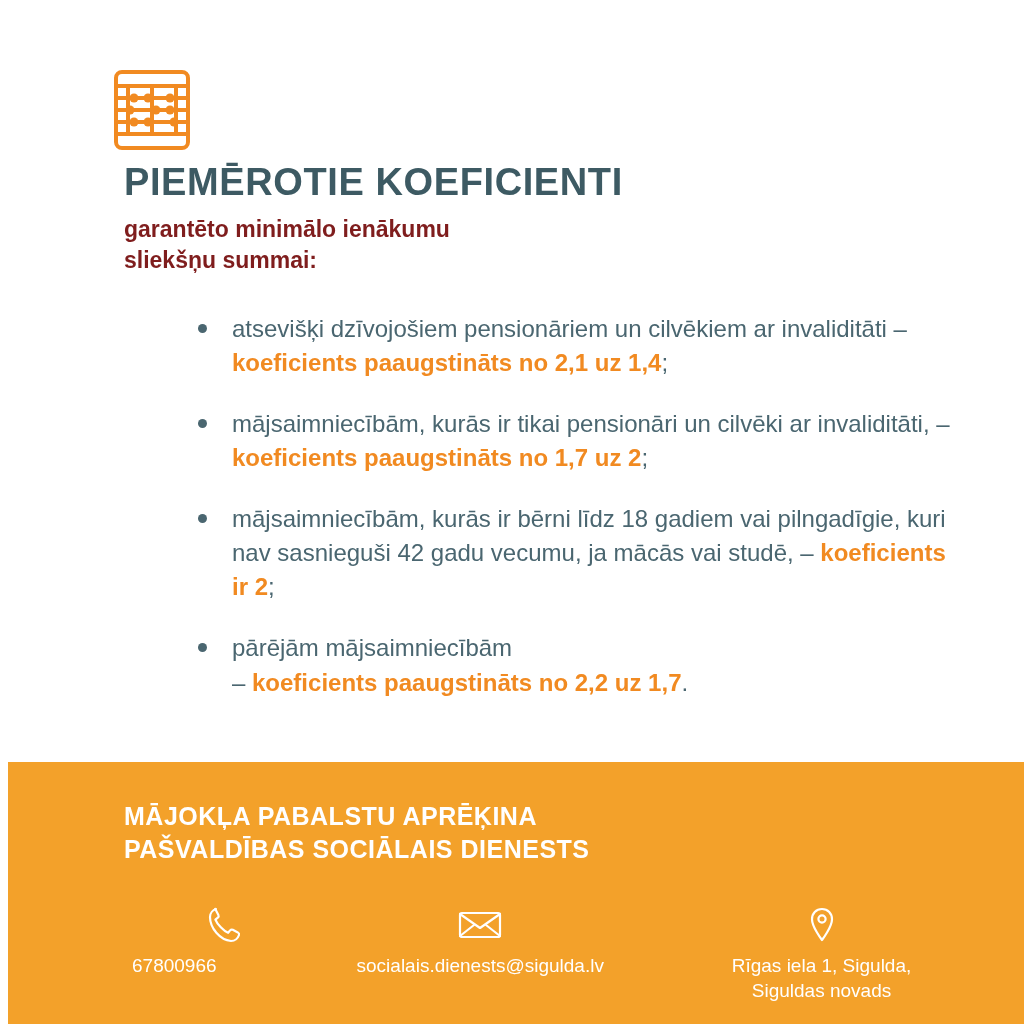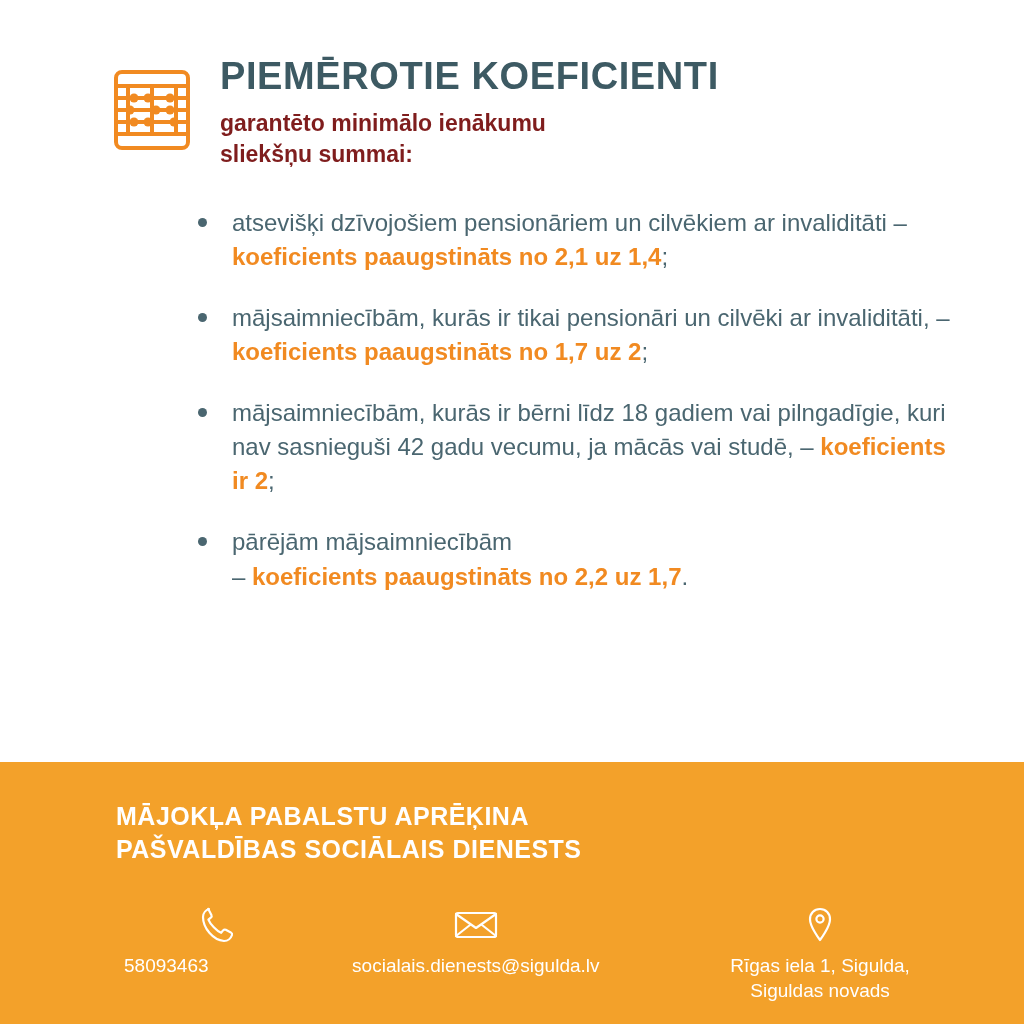--- a/index.html
+++ b/index.html
@@ -17,20 +17,21 @@
     height: 1024px;
     background: #ffffff;
     overflow: hidden;
   }
 
   
   .header {
     display: flex;
     align-items: flex-start;
     padding: 56px 60px 0 104px;
+    flex-direction: column;
   }
   .abacus-wrap {
     width: 96px;
     flex: 0 0 96px;
     padding-top: 6px;
   }
   .header-text {
     padding-left: 20px;
   }
   .title {
@@ -83,21 +84,21 @@
     padding: 34px 60px 0 116px;
     font-size: 24px;
     line-height: 1.42;
     color: #4a6670;
     max-width: 980px;
   }
 
   
   .footer {
     position: absolute;
-    left: 0;
+    left: 8px;
     right: 0;
     bottom: 0;
     height: 262px;
     background: #f3a12a;
     color: #ffffff;
     padding: 38px 60px 0 116px;
   }
   .footer-title {
     font-size: 25px;
     font-weight: bold;
@@ -173,21 +174,21 @@
   <div class="footer">
     <div class="footer-title">MĀJOKĻA PABALSTU APRĒĶINA<br>PAŠVALDĪBAS SOCIĀLAIS DIENESTS</div>
     <div class="contacts">
 
       <div class="contact phone">
         <div class="contact-icon">
           <svg width="34" height="38" viewBox="0 0 34 38" fill="none" stroke="#ffffff" stroke-width="2.2" stroke-linecap="round" stroke-linejoin="round">
             <path d="M9 3c-3 1-6 4-6 8 0 11 10 23 21 24 4 0 7-3 8-6 .4-1.2-.2-2-1.2-2.6l-5-2.6c-1-.5-2-.2-2.7.6l-2 2.4C17 25 10 18 8.4 13.6l2.4-2c.8-.7 1.1-1.7.6-2.7L8.8 4.1C8.2 3.2 7.4 2.6 9 3z"></path>
           </svg>
         </div>
-        <div class="contact-text">58093463</div>
+        <div class="contact-text">67800966</div>
       </div>
 
       <div class="contact email">
         <div class="contact-icon">
           <svg width="44" height="34" viewBox="0 0 44 34" fill="none" stroke="#ffffff" stroke-width="2.2" stroke-linecap="round" stroke-linejoin="round">
             <rect x="2" y="5" width="40" height="24" rx="2"></rect>
             <path d="M2 6l20 14L42 6"></path>
             <path d="M2 28l14-11M42 28L28 17"></path>
           </svg>
         </div>

